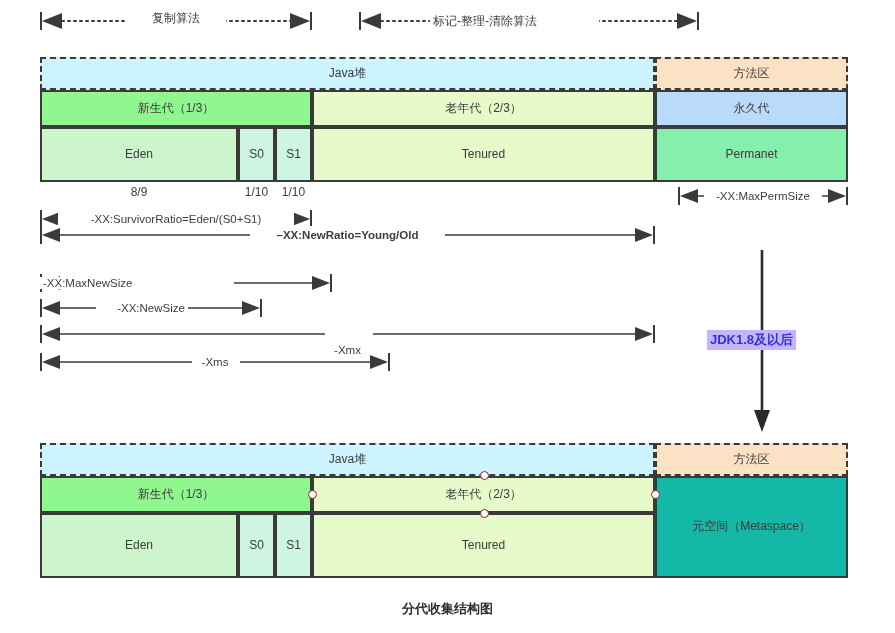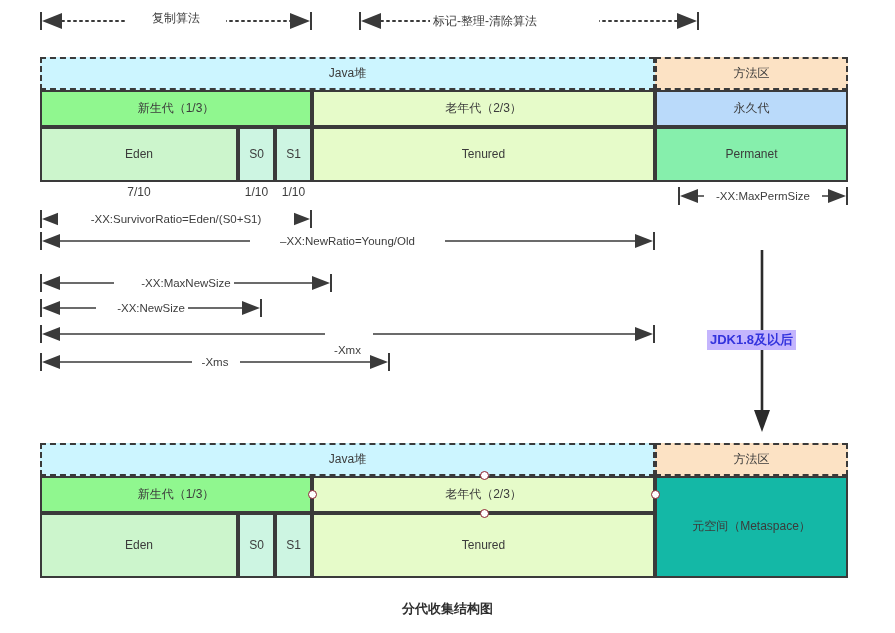--- a/index.html
+++ b/index.html
@@ -115,42 +115,42 @@
   </div>
   <div class="abs blk solid" style="left:312px;top:127px;width:343px;height:55px;background:#e6fbc9;">
     <div class="cell-txt">Tenured</div>
   </div>
   <div class="abs blk solid" style="left:655px;top:127px;width:193px;height:55px;background:#86efac;">
     <div class="cell-txt">Permanet</div>
   </div>
 </div>
 
 <div class="abs" style="left:0;top:185px;width:895px;height:18px;">
-  <div class="abs ratio" style="left:40px;top:0;width:198px;">7/10</div>
+  <div class="abs ratio" style="left:40px;top:0;width:198px;">8/9</div>
   <div class="abs ratio" style="left:229px;top:0;width:55px;">1/10</div>
   <div class="abs ratio" style="left:266px;top:0;width:55px;">1/10</div>
 </div>
 
 <div class="abs" style="left:0;top:0;width:895px;height:400px;">
 
   <div class="abs" style="left:40px;top:208px;width:272px;height:22px;">
     <svg class="arrow-svg" width="272" height="22" viewBox="0 0 272 22">
       <line x1="1" y1="2" x2="1" y2="20" stroke="#3a3a3a" stroke-width="2"></line>
       <line x1="271" y1="2" x2="271" y2="20" stroke="#3a3a3a" stroke-width="2"></line>
       <line x1="10" y1="11" x2="262" y2="11" stroke="#3a3a3a" stroke-width="1.6"></line>
       <polygon points="2,11 20,4 20,18" fill="#3a3a3a"></polygon>
       <polygon points="270,11 252,4 252,18" fill="#3a3a3a"></polygon>
       <rect x="18" y="2" width="236" height="18" fill="#ffffff"></rect>
     </svg>
     <div class="abs" style="left:0;top:0;width:272px;height:22px;display:flex;align-items:center;justify-content:center;">
       <span class="lbl lbl-small">-XX:SurvivorRatio=Eden/(S0+S1)</span>
     </div>
   </div>
 
-  <div class="abs" style="left:40px;top:230px;width:618px;height:22px;">
+  <div class="abs" style="left:40px;top:224px;width:618px;height:22px;font-weight:bold;">
     <svg class="arrow-svg" width="615" height="22" viewBox="0 0 615 22">
       <line x1="1" y1="2" x2="1" y2="20" stroke="#3a3a3a" stroke-width="2"></line>
       <line x1="614" y1="2" x2="614" y2="20" stroke="#3a3a3a" stroke-width="2"></line>
       <line x1="10" y1="11" x2="605" y2="11" stroke="#3a3a3a" stroke-width="1.6"></line>
       <polygon points="2,11 20,4 20,18" fill="#3a3a3a"></polygon>
       <polygon points="613,11 595,4 595,18" fill="#3a3a3a"></polygon>
       <rect x="210" y="2" width="195" height="18" fill="#ffffff"></rect>
     </svg>
     <div class="abs" style="left:0;top:0;width:615px;height:22px;display:flex;align-items:center;justify-content:center;">
       <span class="lbl lbl-small">–XX:NewRatio=Young/Old</span>
@@ -159,21 +159,21 @@
 
   <div class="abs" style="left:40px;top:272px;width:292px;height:22px;">
     <svg class="arrow-svg" width="292" height="22" viewBox="0 0 292 22">
       <line x1="1" y1="2" x2="1" y2="20" stroke="#3a3a3a" stroke-width="2"></line>
       <line x1="291" y1="2" x2="291" y2="20" stroke="#3a3a3a" stroke-width="2"></line>
       <line x1="10" y1="11" x2="282" y2="11" stroke="#3a3a3a" stroke-width="1.6"></line>
       <polygon points="2,11 20,4 20,18" fill="#3a3a3a"></polygon>
       <polygon points="290,11 272,4 272,18" fill="#3a3a3a"></polygon>
       <rect x="74" y="2" width="120" height="18" fill="#ffffff"></rect>
     </svg>
-    <div class="abs" style="left:0;top:0;width:292px;height:22px;display:flex;align-items:center;justify-content:center;">
+    <div class="abs" style="left:0;top:0;width:292px;height:22px;display:flex;align-items:center;justify-content:flex-start;">
       <span class="lbl lbl-small">-XX:MaxNewSize</span>
     </div>
   </div>
 
   <div class="abs" style="left:40px;top:297px;width:222px;height:22px;">
     <svg class="arrow-svg" width="222" height="22" viewBox="0 0 222 22">
       <line x1="1" y1="2" x2="1" y2="20" stroke="#3a3a3a" stroke-width="2"></line>
       <line x1="221" y1="2" x2="221" y2="20" stroke="#3a3a3a" stroke-width="2"></line>
       <line x1="10" y1="11" x2="212" y2="11" stroke="#3a3a3a" stroke-width="1.6"></line>
       <polygon points="2,11 20,4 20,18" fill="#3a3a3a"></polygon>

